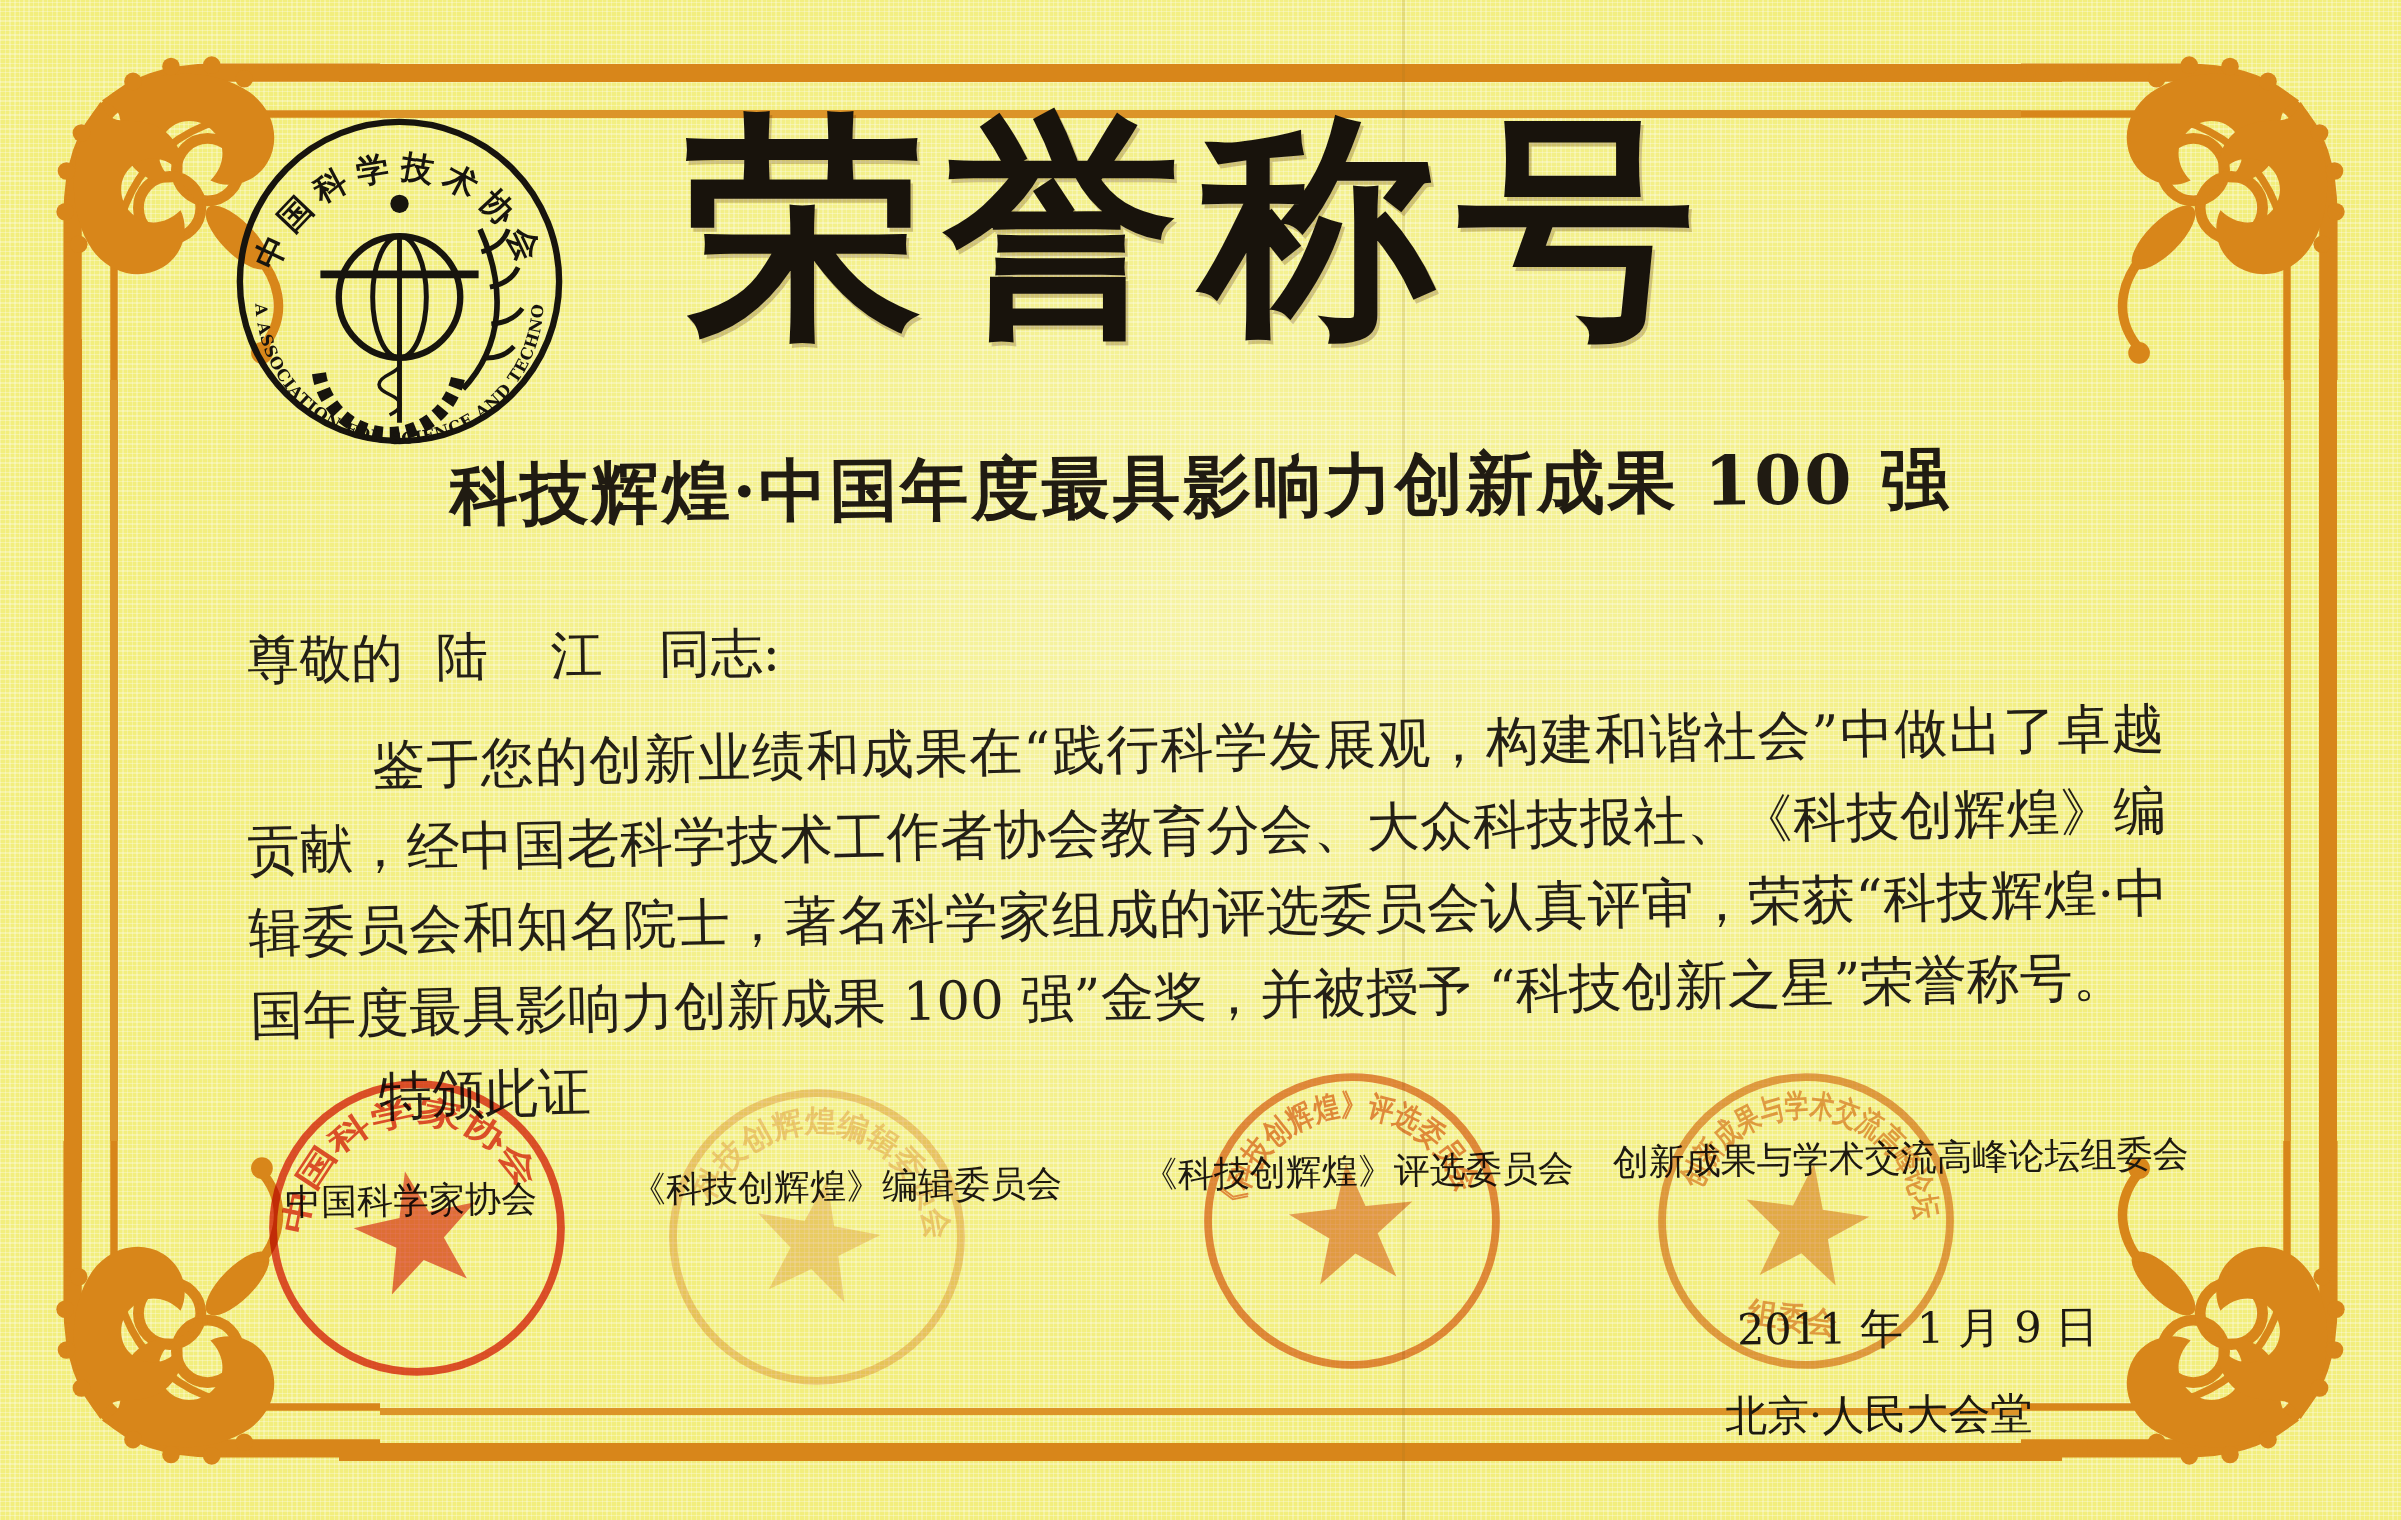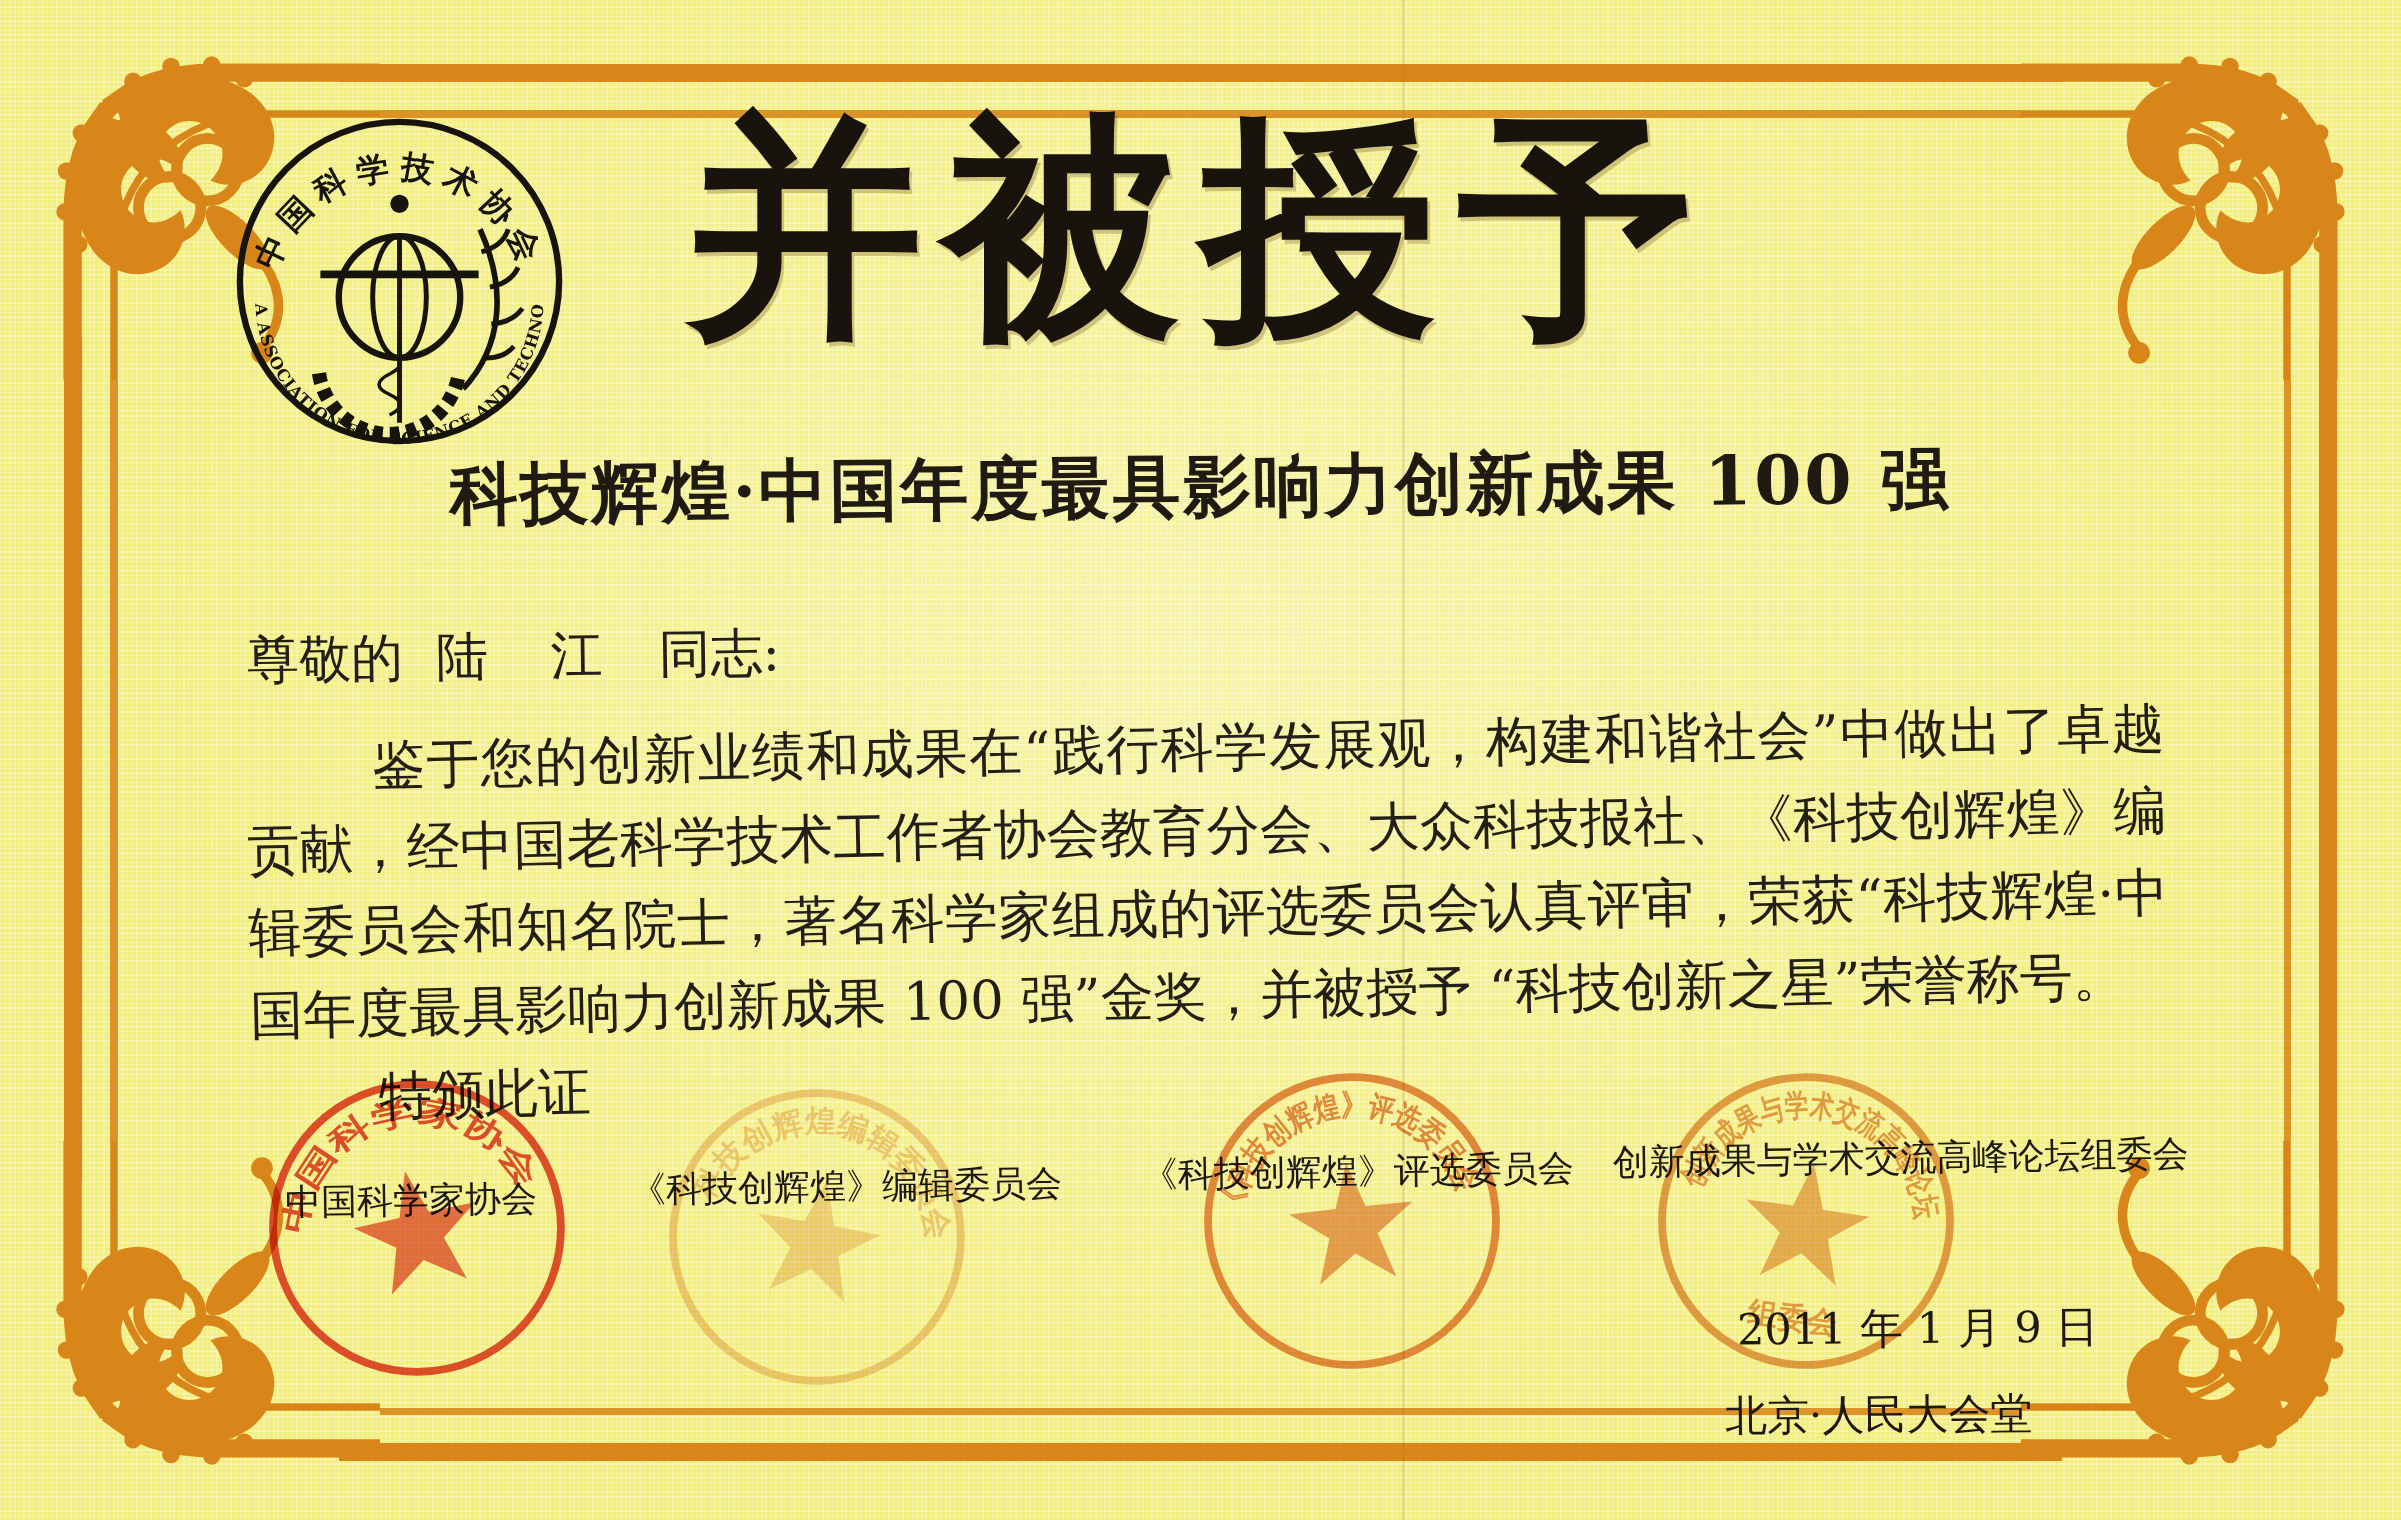--- a/index.html
+++ b/index.html
@@ -229,21 +229,21 @@
       <circle cx="240" cy="130" r="13" fill="#17140e"></circle>
       <text font-size="46" letter-spacing="13" fill="#17140e" font-weight="bold">
         <textPath href="#lgArcTop" startOffset="50%" text-anchor="middle">中国科学技术协会</textPath>
       </text>
       <text font-size="23" letter-spacing="1" fill="#17140e" font-weight="bold">
         <textPath href="#lgArcBot" startOffset="50%" text-anchor="middle">CHINA ASSOCIATION FOR SCIENCE AND TECHNOLOGY</textPath>
       </text>
     </svg>
   </div>
 
-  <div class="title">并被授予</div>
+  <div class="title">荣誉称号</div>
 
   <div class="subtitle">科技辉煌·中国年度最具影响力创新成果 100 强</div>
 
   <div class="greeting">
     <span>尊敬的</span><span class="name">陆 江</span><span>同志:</span>
   </div>
 
   <div class="bodyblock">
     <p>鉴于您的创新业绩和成果在“践行科学发展观，构建和谐社会”中做出了卓越贡献，经中国老科学技术工作者协会教育分会、大众科技报社、《科技创辉煌》编辑委员会和知名院士，著名科学家组成的评选委员会认真评审，荣获“科技辉煌·中国年度最具影响力创新成果 100 强”金奖，并被授予 “科技创新之星”荣誉称号。</p>
     <p>特颁此证</p>

